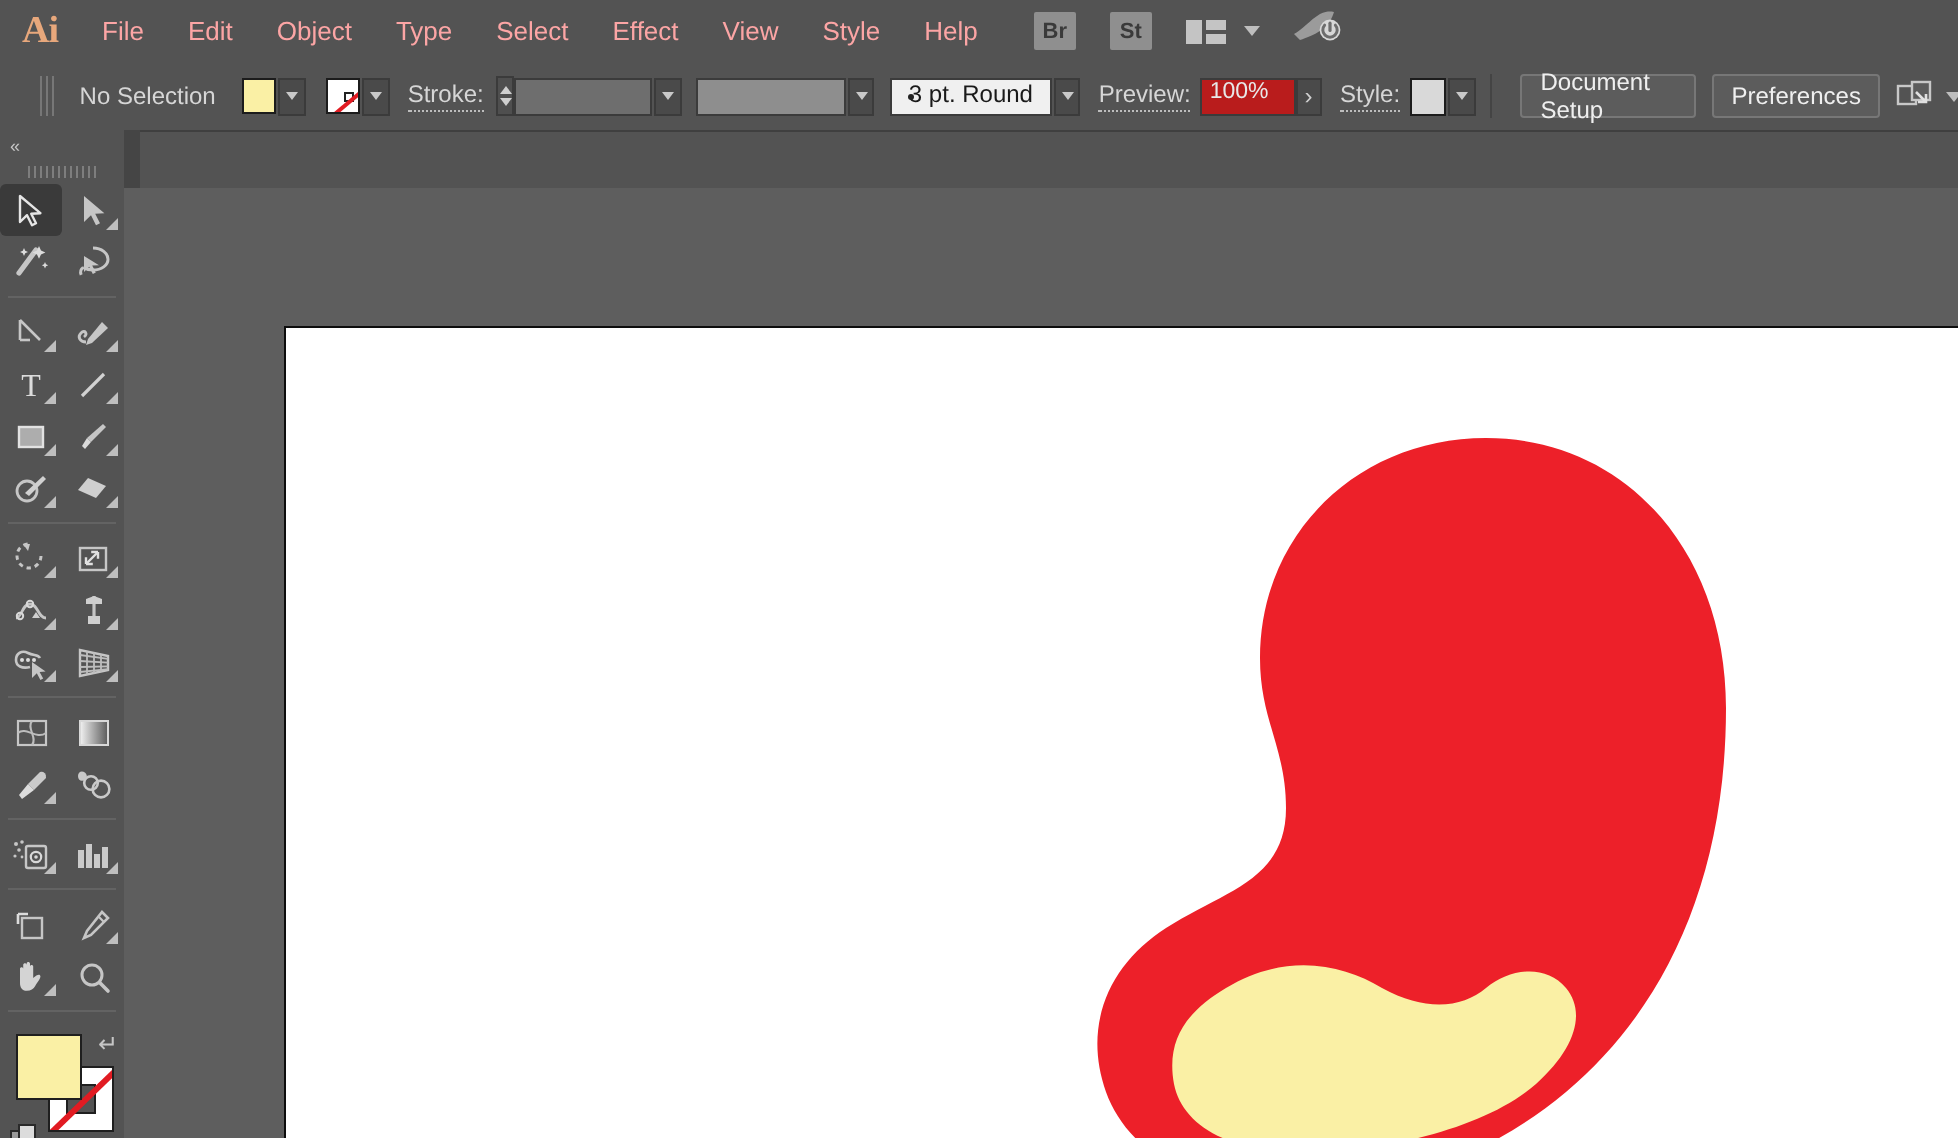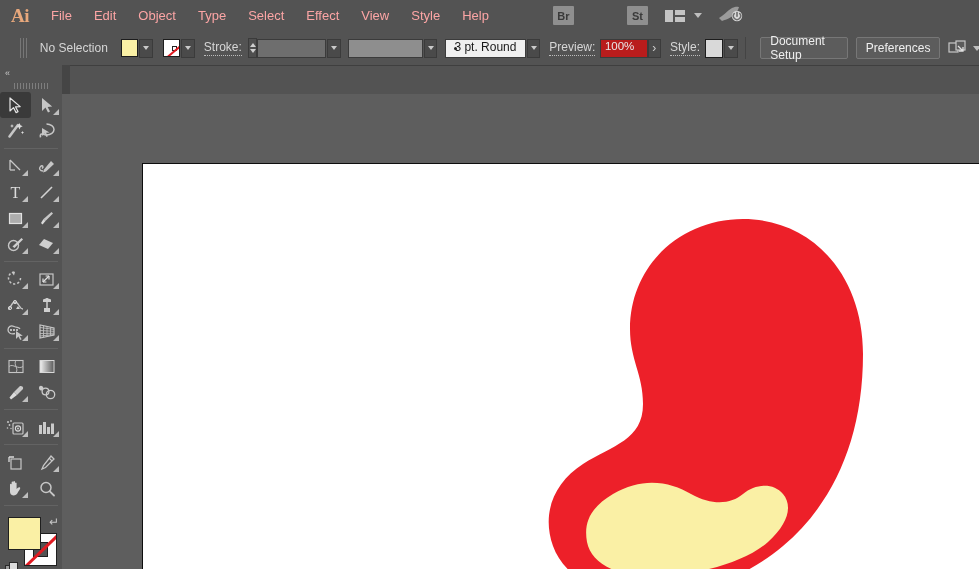--- a/index.html
+++ b/index.html
@@ -21,21 +21,21 @@
     color:#E8A87C;font-size:19px;font-weight:bold;font-family:"Liberation Serif",serif;
     letter-spacing:-0.5px;
   }
   .menu-item{
     padding:0 11px;height:31px;line-height:31px;color:#fca5a5;font-size:13px;
     cursor:default;white-space:nowrap;
   }
   .menubar-right{display:flex;align-items:center;margin-left:17px;}
   .mb-btn{
     width:21px;height:19px;background:#8F8F8F;color:#3a3a3a;font-size:11px;font-weight:bold;
-    display:flex;align-items:center;justify-content:center;margin-right:17px;border-radius:1px;margin-left:36px;
+    display:flex;align-items:center;justify-content:center;margin-right:17px;border-radius:1px;
   }
   .ws-icon{display:flex;align-items:center;margin-right:4px;}
   .chev{
     width:0;height:0;border-left:4px solid transparent;border-right:4px solid transparent;
     border-top:5px solid #BEBEBE;margin-left:5px;margin-right:14px;
   }
   .rocket{margin-left:2px;}
 
   
   .controlbar{

